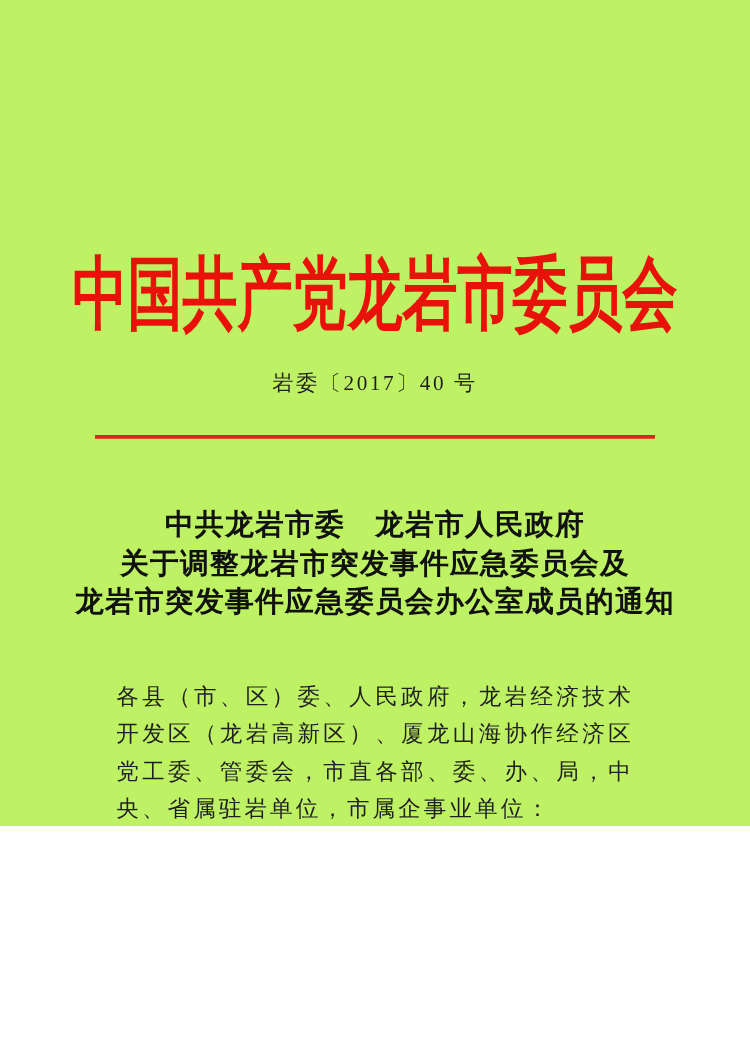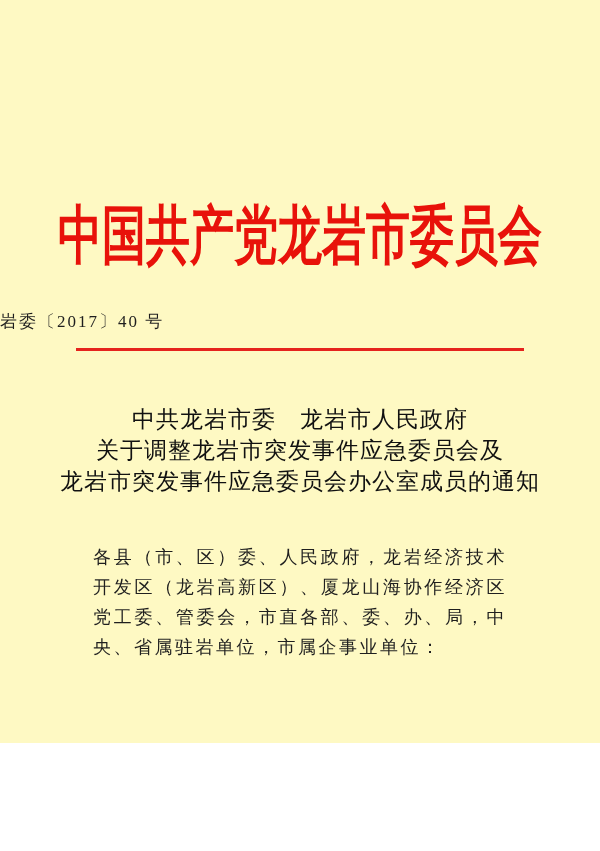--- a/index.html
+++ b/index.html
@@ -8,22 +8,22 @@
     --ink: #262626;
   }
   html, body {
     margin: 0;
     padding: 0;
     background: #ffffff;
   }
   .page {
     position: relative;
     width: 600px;
-    height: 743px;
-    background: #fef9c3;
+    height: 661px;
+    background: #bef264;
     overflow: hidden;
     font-family: "Liberation Serif", "DejaVu Serif", serif;
     color: var(--ink);
   }
   .org-title {
     position: absolute;
     top: 202px;
     left: 0;
     width: 600px;
     text-align: center;
@@ -31,43 +31,44 @@
     line-height: 48px;
     font-weight: bold;
     color: var(--header-red);
     white-space: nowrap;
     transform: scaleY(1.45);
     transform-origin: center top;
     letter-spacing: 0px;
   }
   .doc-number {
     position: absolute;
-    top: 311px;
+    top: 296px;
     left: 0;
     width: 600px;
+    text-align: center;
     font-size: 17px;
     line-height: 22px;
     letter-spacing: 2px;
     color: #1e1e1e;
   }
   .red-line {
     position: absolute;
     top: 348px;
     left: 76px;
     width: 448px;
     height: 3px;
     background: var(--line-red);
   }
   .doc-title {
     position: absolute;
     top: 404px;
     left: 0;
     width: 600px;
     text-align: center;
-    font-weight: normal;
+    font-weight: bold;
     font-size: 23px;
     line-height: 31px;
     letter-spacing: 1px;
     color: #111111;
   }
   .body-block {
     position: absolute;
     top: 525px;
     left: 76px;
     width: 448px;

